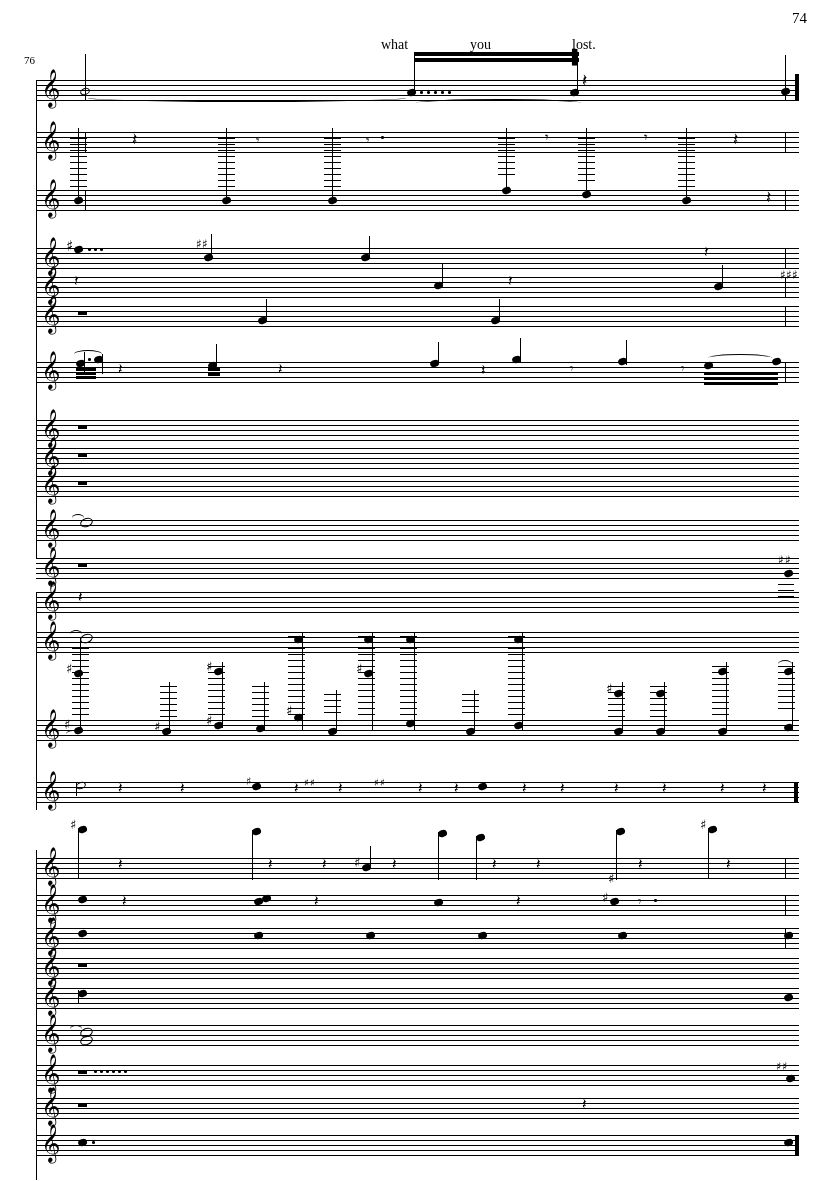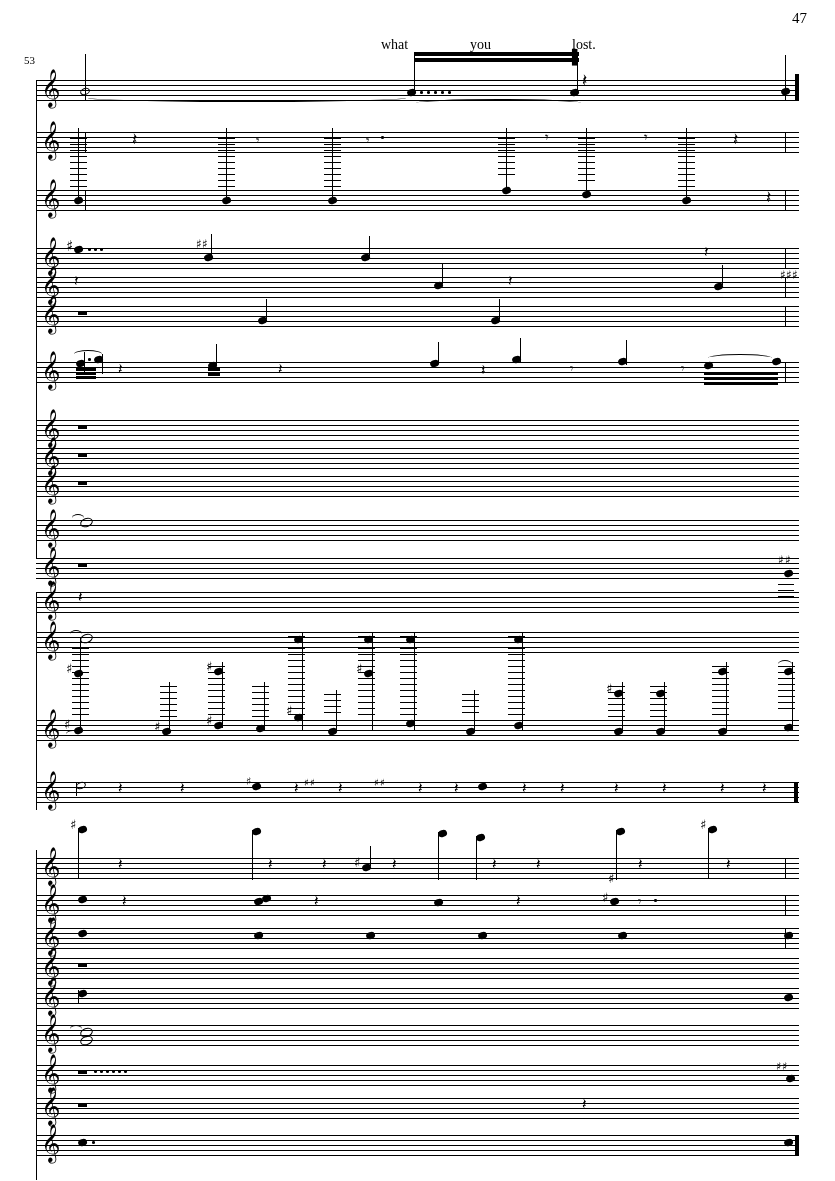--- a/index.html
+++ b/index.html
@@ -148,23 +148,23 @@
     height: 2.6px;
     border-radius: 50%;
     background: #000;
   }
 </style>
 </head>
 <body>
 
 <div class="page">
 
-  <div class="page-number">47</div>
-
-  <div class="measure-number" style="left:24px; top:54px;">53</div>
+  <div class="page-number">74</div>
+
+  <div class="measure-number" style="left:24px; top:54px;">76</div>
 
   <div class="lyric" style="left:381px; top:37px;">what</div>
   <div class="lyric" style="left:470px; top:37px;">you</div>
   <div class="lyric" style="left:572px; top:37px;">lost.</div>
 
   <div class="system" style="left:36px; top:62px; width:763px;">
 
     <div class="sysbar" style="left:0px; top:18px; height:478px;"></div>
 
     <div class="staff" style="top:18px; width:763px;">

